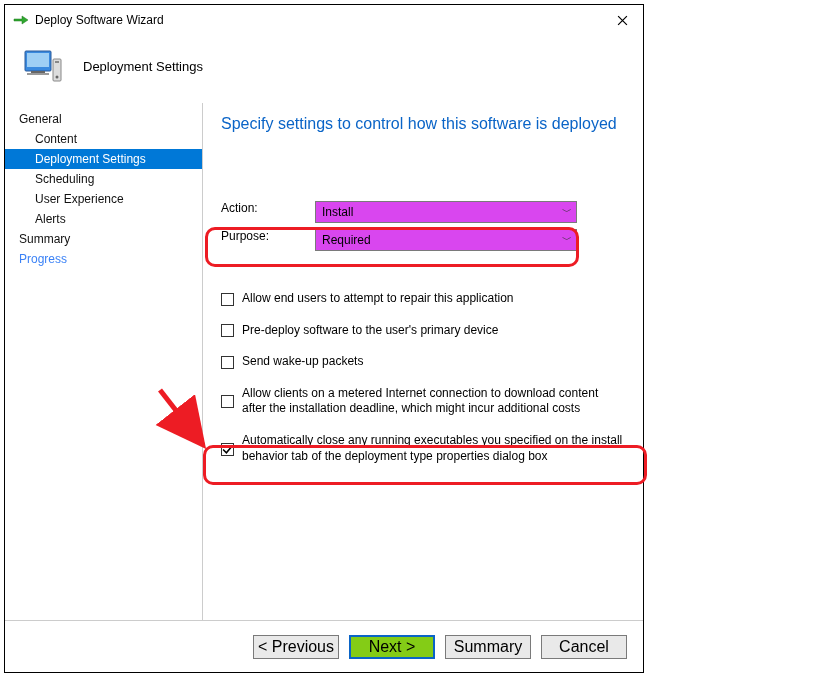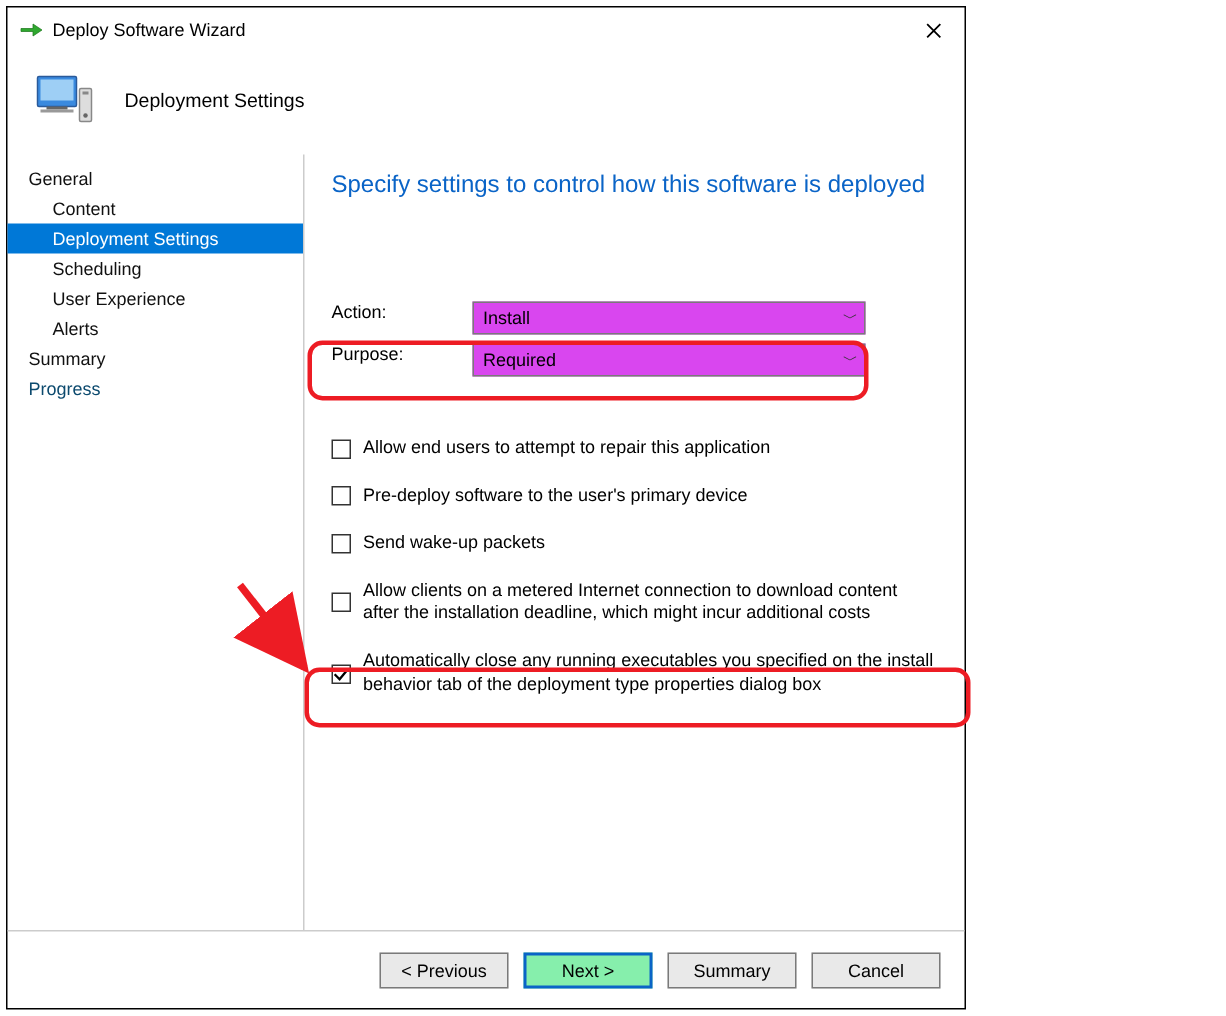--- a/index.html
+++ b/index.html
@@ -68,21 +68,21 @@
       padding: 3px 0 3px 14px;
       font-size: 12px;
       cursor: pointer;
       color: #111;
     }
     .sidebar-item.child { padding-left: 30px; }
     .sidebar-item.active {
       background: #0078d7;
       color: #fff;
     }
-    .sidebar-item.disabled { color: #0c4a6e; cursor: default; }
+    .sidebar-item.disabled { color: #3b82f6; cursor: default; }
     .main {
       flex: 1;
       padding: 12px 20px 0 18px;
       position: relative;
     }
     .main-heading {
       color: #0a64c7;
       font-size: 16px;
       margin-bottom: 68px;
     }
@@ -152,29 +152,29 @@
       align-items: center;
       justify-content: flex-end;
       gap: 10px;
       padding-right: 16px;
     }
     .btn {
       min-width: 86px;
       height: 24px;
       border: 1px solid #7a7a7a;
       background: #e9e9e9;
-      font-size: 12px;
+      font-size: 16px;
       display: flex;
       align-items: center;
       justify-content: center;
       cursor: pointer;
     }
     .btn.primary {
       border: 2px solid #0a64c7;
-      background: #86efac;
+      background: #84cc16;
     }
     .checks-block { margin-top: 40px; }
   </style>
 </head>
 <body>
 
 <div class="window">
   <div class="titlebar">
     <span class="title-icon">
       <svg viewBox="0 0 16 16">

